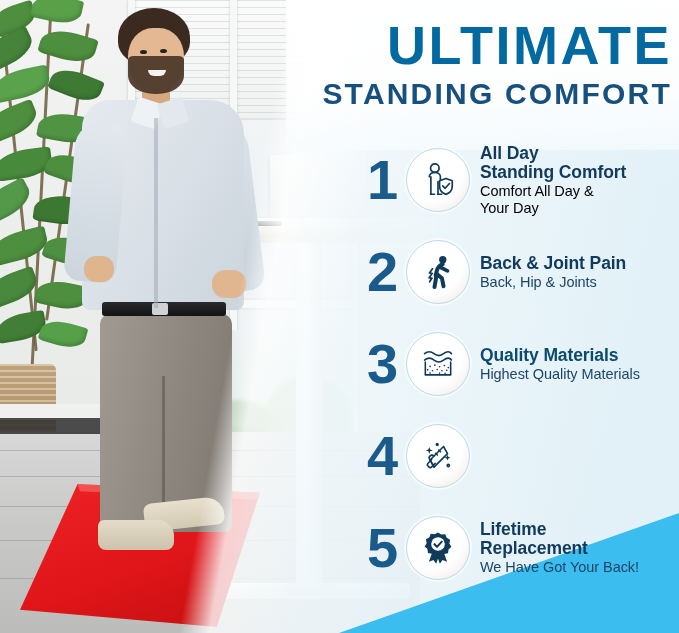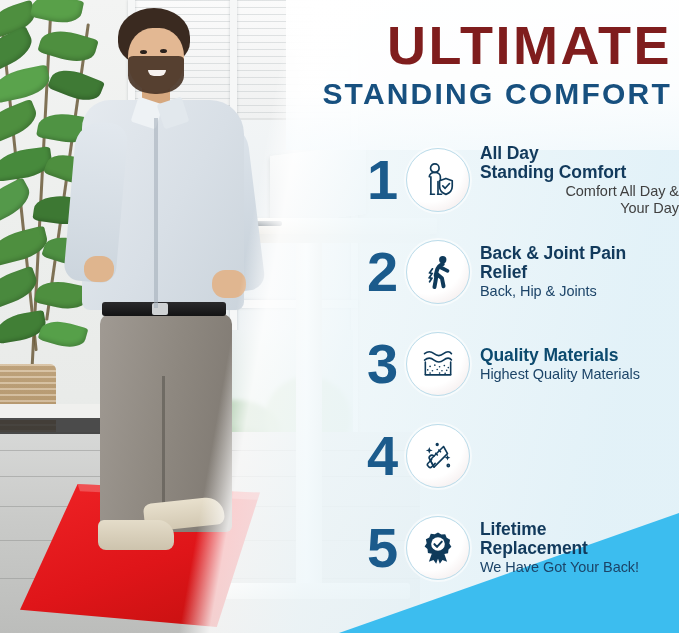--- a/index.html
+++ b/index.html
@@ -263,21 +263,21 @@
         <div class="collar-r"></div>
       <div class="placket"></div>
     </div>
   </div>
 
   <div class="overlay"></div>
   <div class="overlay-top"></div>
   <div class="wedge"></div>
 
   <div class="title-wrap">
-    <div class="title-main" style="color: #7f1d1d;">ULTIMATE</div>
+    <div class="title-main" style="color: #0369a1;">ULTIMATE</div>
     <div class="title-sub" style="color: rgb(23, 80, 127);">STANDING COMFORT</div>
   </div>
 
   <div class="features">
 
     <div class="feature">
       <div class="f-num" style="color: rgb(27, 91, 140);">1</div>
       <div class="f-icon">
         <svg viewBox="0 0 48 48" fill="none" stroke="#0f3a5a" stroke-width="2.1" stroke-linecap="round" stroke-linejoin="round">
           <circle cx="20" cy="9" r="5.4"></circle>
@@ -286,21 +286,21 @@
           <path d="M19.5 42h-5M28.5 42h-5"></path>
           <path d="M34 22l8 3v7c0 5.2-3.4 8.6-8 10.2-4.6-1.6-8-5-8-10.2v-7z" fill="#ffffff"></path>
           <path d="M30 31.5l3 3 5.5-6"></path>
         </svg>
       </div>
       <div class="f-text">
         <div class="f-title" style="color: rgb(18, 58, 92);">
           <div>All Day</div>
           <div>Standing Comfort</div>
         </div>
-        <div class="f-desc" style="color: #404040; text-align: right;">
+        <div class="f-desc" style="color: #000000;">
           <div>Comfort All Day &amp;</div>
           <div>Your Day</div>
         </div>
       </div>
     </div>
 
     <div class="feature">
       <div class="f-num" style="color: rgb(27, 91, 140);">2</div>
       <div class="f-icon">
         <svg viewBox="0 0 48 48" fill="none" stroke="#0f3a5a" stroke-width="2.2" stroke-linecap="round" stroke-linejoin="round">
@@ -308,21 +308,20 @@
           <path d="M30 14c-4 1.5-6.5 4.5-7.5 8.5l-1.5 6" stroke-width="5"></path>
           <path d="M22 28l-1 7-1.5 8" stroke-width="5"></path>
           <path d="M23 27l6 5 2 10" stroke-width="5"></path>
           <path d="M27 18l9 4.5" stroke-width="4.6"></path>
           <path d="M17 20l-3.5 5 3 1-3.5 5.2 3.2.8-2.8 4.4" stroke-width="2.2" stroke-linejoin="miter"></path>
         </svg>
       </div>
       <div class="f-text">
         <div class="f-title" style="color: rgb(18, 58, 92);">
           <div>Back &amp; Joint Pain</div>
-          <div>Relief</div>
         </div>
         <div class="f-desc" style="color: rgb(28, 68, 104);">
           <div>Back, Hip &amp; Joints</div>
         </div>
       </div>
     </div>
 
     <div class="feature">
       <div class="f-num" style="color: rgb(27, 91, 140);">3</div>
       <div class="f-icon">

